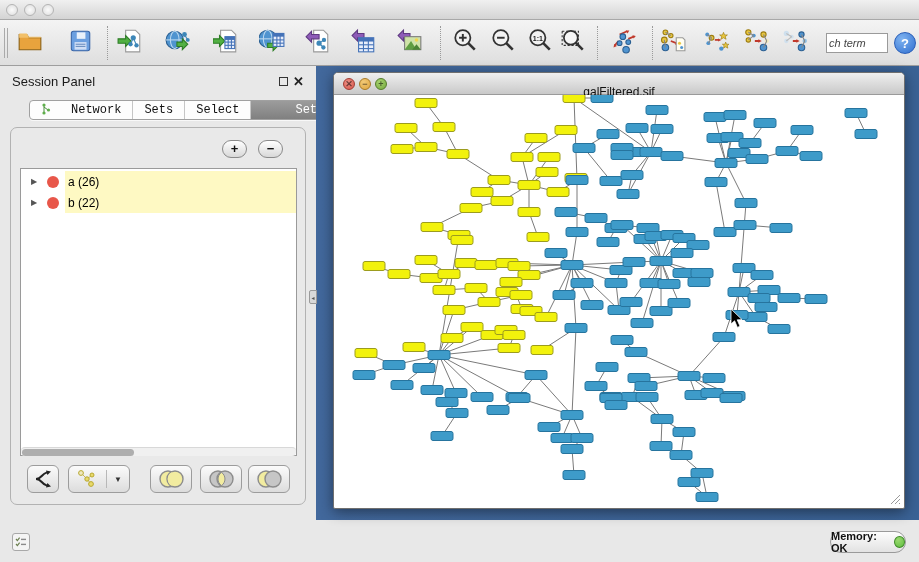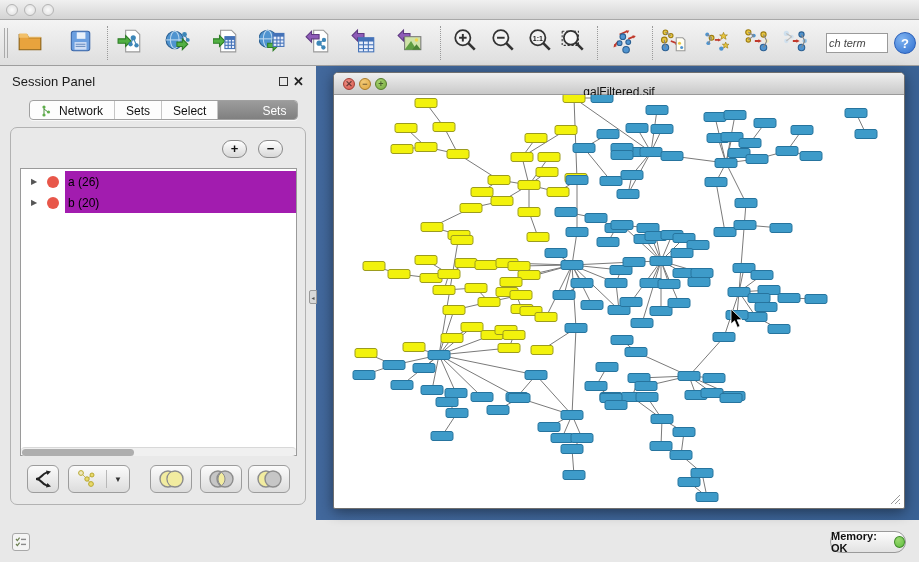--- a/index.html
+++ b/index.html
@@ -31,35 +31,35 @@
     display:flex; align-items:center; justify-content:center; }
 
   
   .cp-title { left:12px; top:74px; font-size:13px; color:#1a1a1a; }
   .cp-float { left:279px; top:77px; width:9px; height:9px; border:1.5px solid #333; }
   .cp-close { left:293px; top:74px; font-size:13px; font-weight:bold; color:#222; }
 
   .tabs { left:29px; top:100px; height:20px; display:flex; border:1px solid #a0a0a0;
     border-radius:4px; background:#fdfdfd; overflow:hidden; box-shadow:0 1px 0 rgba(255,255,255,.7); }
   .tab { padding:2px 11px 0 11px; font-size:12px; color:#111; border-right:1px solid #c6c6c6;
-    display:flex; align-items:center; gap:8px; height:100%; }
+    display:flex; gap:20px; height:100%;font-family:Liberation Mono, monospace; }
   .tab:last-child { border-right:none; }
   .tab.active { background:linear-gradient(#9c9c9c,#808080); color:#fff;padding-left:44px; }
 
   .cp-box { left:10px; top:127px; width:296px; height:378px; border:1px solid #b2b2b2;
     border-radius:7px; background:#e9e9e9; }
   .pm-btn { top:140px; width:25px; height:18px; border:1px solid #8a8a8a; border-radius:9px;
     background:linear-gradient(#ffffff,#d8d8d8); font-size:13px; font-weight:bold; color:#111;
     display:flex; align-items:center; justify-content:center; line-height:10px; }
   .setlist { left:20px; top:168px; width:277px; height:288px; background:#fff;
     border:1px solid #9a9a9a; }
   .setrow { position:relative; height:21px; display:flex; align-items:center; }
   .setrow .tri { width:26px; text-align:center; font-size:8px; color:#555; }
   .setrow .dot { width:12px; height:12px; border-radius:50%; background:#e8574a; margin-right:6px; }
-  .setrow .hl { flex:1; height:100%; background:#a21caf; display:flex; align-items:center;
+  .setrow .hl { flex:1; height:100%; background:#fef9c3; display:flex; align-items:center;
     font-size:12px; color:#000; padding-left:3px; }
   .hscroll { left:21px; top:447px; width:275px; height:9px; background:#f0f0f0;
     border-top:1px solid #d8d8d8; border-radius:4px; }
   .hthumb { left:1px; top:1px; width:112px; height:7px; background:#aeaeae; border-radius:4px; }
 
   .cpbtn { top:465px; height:28px; border:1px solid #9c9c9c; border-radius:6px;
     background:linear-gradient(#fbfbfb,#dcdcdc); display:flex; align-items:center; justify-content:center; }
   .caret { font-size:8px; color:#333; }
 
   
@@ -351,21 +351,21 @@
 
 <div class="abs setlist">
   <div class="setrow" style="margin-top:2px">
     <span class="tri">▶</span>
     <span class="dot"></span>
     <span class="hl">a (26)</span>
   </div>
   <div class="setrow">
     <span class="tri">▶</span>
     <span class="dot"></span>
-    <span class="hl">b (20)</span>
+    <span class="hl">b (22)</span>
   </div>
 </div>
 
 <div class="abs hscroll">
   <div class="abs hthumb"></div>
 </div>
 
 <div class="abs cpbtn" style="left:27px; width:32px">
   <svg width="22" height="20" viewBox="0 0 22 20">
       <path d="M4 10 C10 10 9 5 15 3.4" fill="none" stroke="#222" stroke-width="2"></path>

